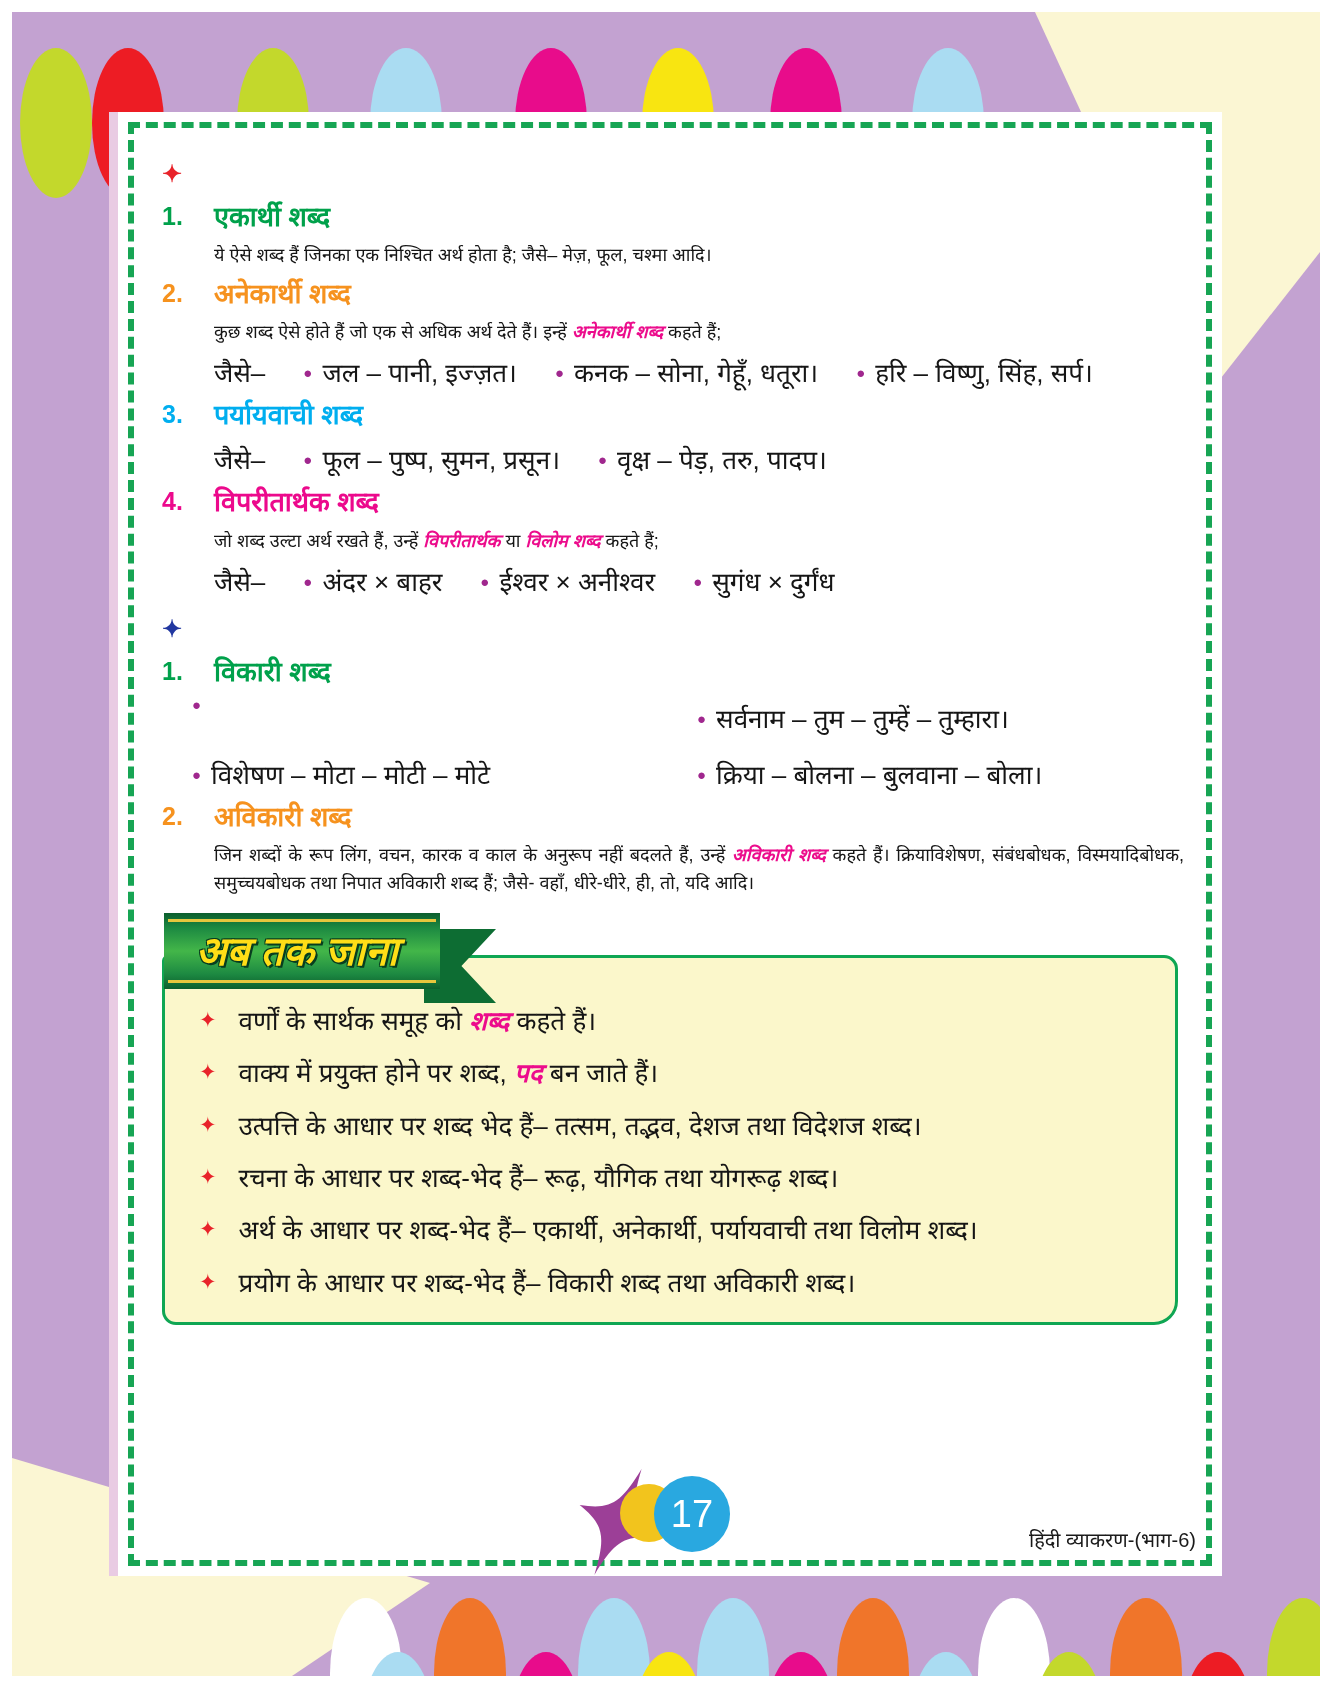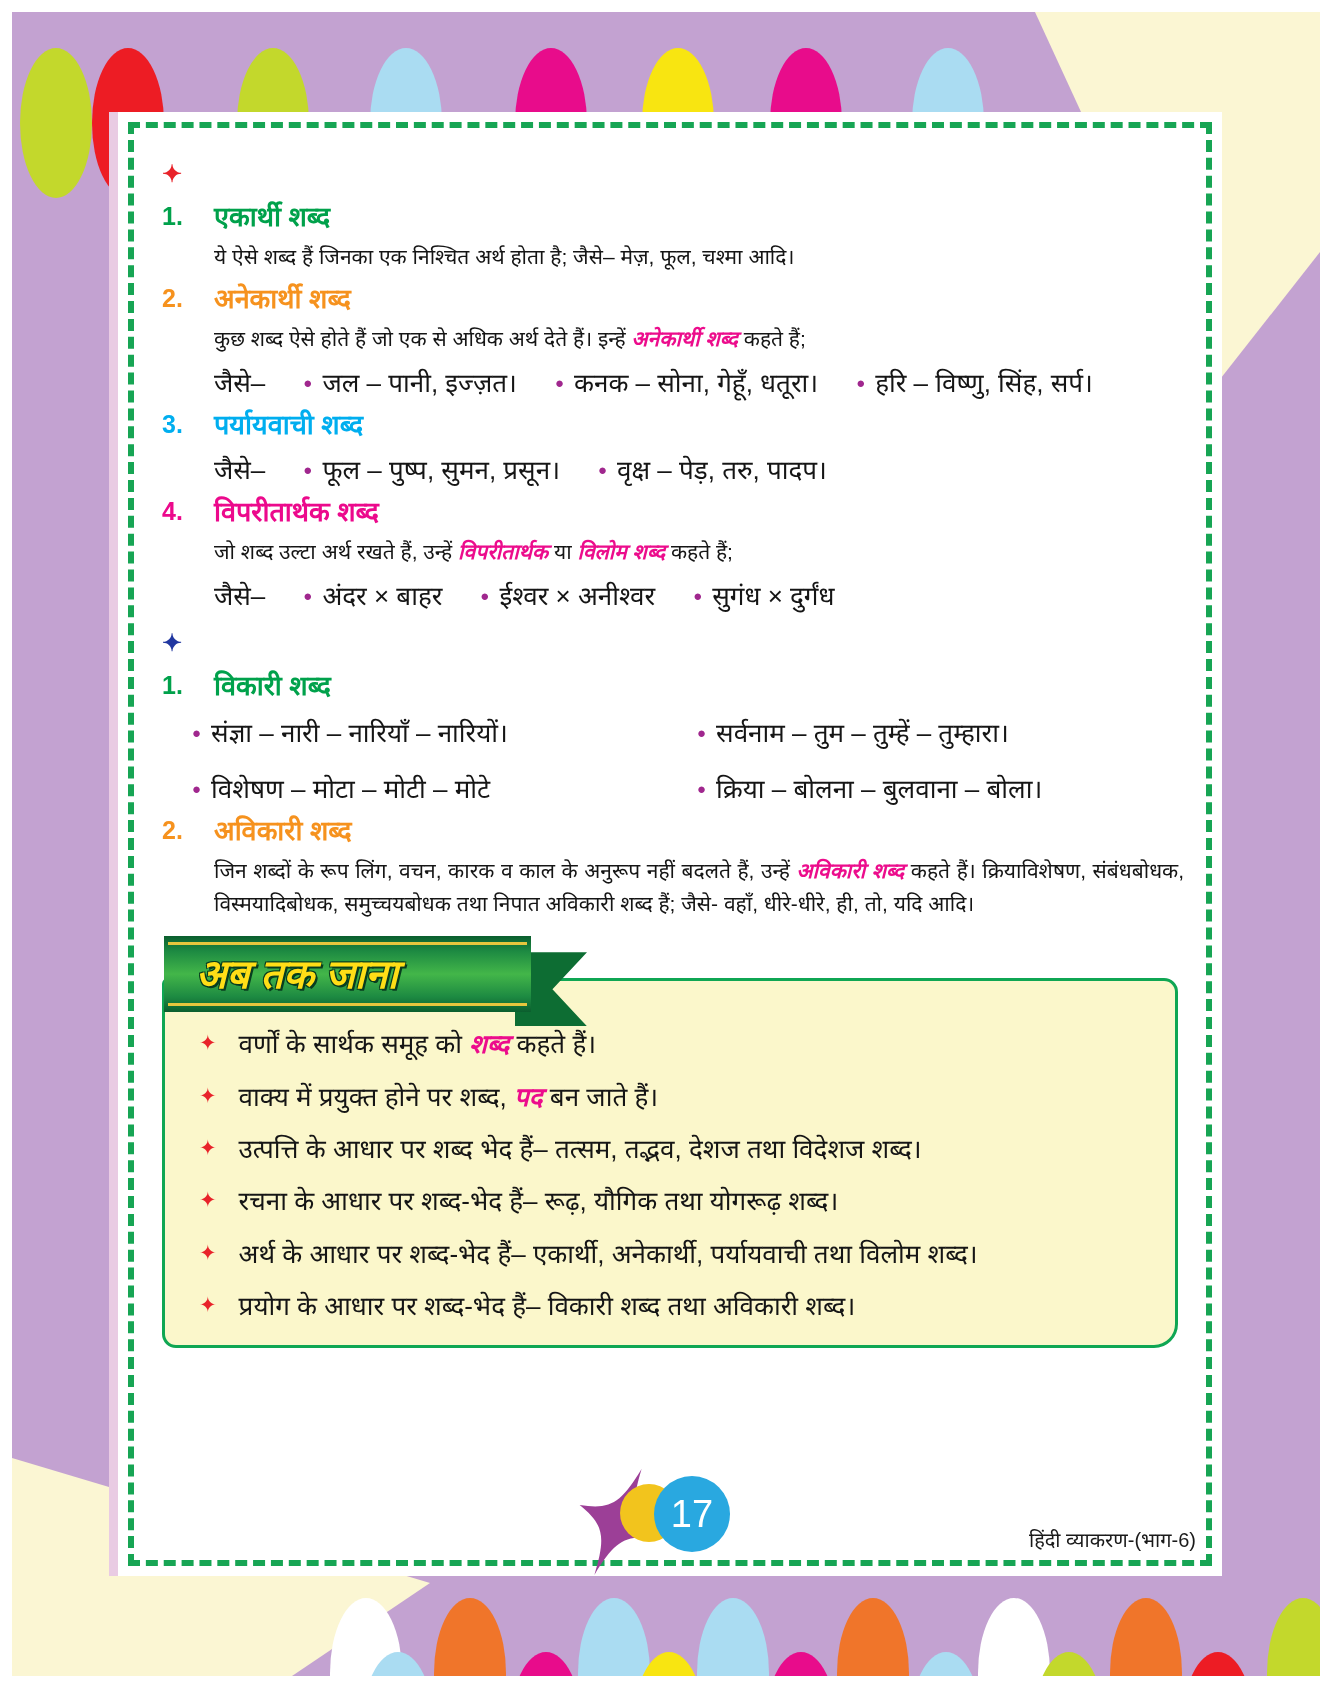--- a/index.html
+++ b/index.html
@@ -15,30 +15,30 @@
   .cream-bl{position:absolute;left:12px;top:1448px;width:440px;height:228px;background:#fbf6d3;z-index:2;
             clip-path:polygon(0px 10px,418px 135px,280px 228px,0px 228px);}
   .card{position:absolute;left:118px;top:112px;width:1104px;height:1464px;background:#ffffff;z-index:5;
         box-shadow:-9px 0 0 #e9cbe3;}
   .dashed{position:absolute;inset:10px;border:6px dashed #17a554;box-sizing:border-box;}
   .inner{position:relative;box-sizing:border-box;height:100%;padding:16px 22px 0 28px;}
   .hdr{display:flex;gap:18px;margin-top:12px;font-size:28px;font-weight:bold;line-height:1.3;}
   .hdr .dia{font-size:24px;line-height:1.5;}
   .titleblk{display:flex;margin-top:8px;font-size:27px;font-weight:bold;line-height:1.3;}
   .titleblk .num{width:52px;font-size:25px;}
-  .para{margin:6px 0 0 52px;font-size:21px;line-height:1.56;text-align:justify;color:#151515;}
+  .para{margin:6px 0 0 52px;font-size:18px;line-height:1.56;text-align:justify;color:#151515;}
   .example{display:flex;gap:38px;margin:8px 0 0 52px;font-size:26px;color:#151515;align-items:baseline;}
   .ex-item{display:flex;align-items:baseline;gap:10px;}
   .bullet{color:#a0278e;font-size:15px;position:relative;top:-4px;}
   .gridblk{display:grid;grid-template-columns:505px 1fr;row-gap:20px;margin:10px 0 0 30px;
            font-size:26px;color:#151515;}
   .grid-item{display:flex;align-items:baseline;gap:10px;}
   .run-pink{color:#ec0c8c;font-style:italic;font-weight:600;}
   .summary-wrap{position:relative;margin-top:16px;margin-right:6px;}
-  .ribbon{position:relative;width:367px;height:76px;z-index:3;margin-left:2px;border-radius:22px;}
+  .ribbon{position:relative;width:276px;height:76px;z-index:3;margin-left:2px;border-radius:22px;}
   .ribbon-tail{position:absolute;right:-56px;top:16px;width:72px;height:74px;background:#0d6d33;
                clip-path:polygon(0 0,100% 0,52% 50%,100% 100%,0 100%);}
   .ribbon-body{position:absolute;inset:0;
                background:linear-gradient(180deg,#0b5e2e 0%,#1d8a42 20%,#43b649 50%,#1d8a42 80%,#0b5e2e 100%);}
   .ribbon-body:before,.ribbon-body:after{content:"";position:absolute;left:4px;right:4px;height:3px;background:#e6c63d;}
   .ribbon-body:before{top:6px;} .ribbon-body:after{bottom:6px;}
   .ribbon-text{position:relative;display:block;line-height:76px;padding-left:32px;font-size:40px;
                font-weight:bold;font-style:italic;color:#ffde17;
                text-shadow:2px 2px 0 #083d1f,-1px -1px 0 #083d1f,1px -1px 0 #083d1f,-1px 1px 0 #083d1f;}
   .summary-box{position:relative;z-index:2;margin-top:-34px;background:#fbf7cb;border:3px solid #0fa653;
@@ -165,21 +165,20 @@
           <div class="hdr" style="color: rgb(33, 55, 160);">
             <span class="dia">✦</span>
           </div>
           <div class="titleblk" style="color: rgb(0, 161, 75);">
             <span class="num">1.</span>
             <span>विकारी शब्द</span>
           </div>
           <div class="gridblk">
             <span class="grid-item">
               <span class="bullet">●</span>
-              <span>संज्ञा – नारी – नारियाँ – नारियों।</span>
             </span>
             <span class="grid-item">
               <span class="bullet">●</span>
               <span>सर्वनाम – तुम – तुम्हें – तुम्हारा।</span>
             </span>
             <span class="grid-item">
               <span class="bullet">●</span>
               <span>विशेषण – मोटा – मोटी – मोटे</span>
             </span>
             <span class="grid-item">

